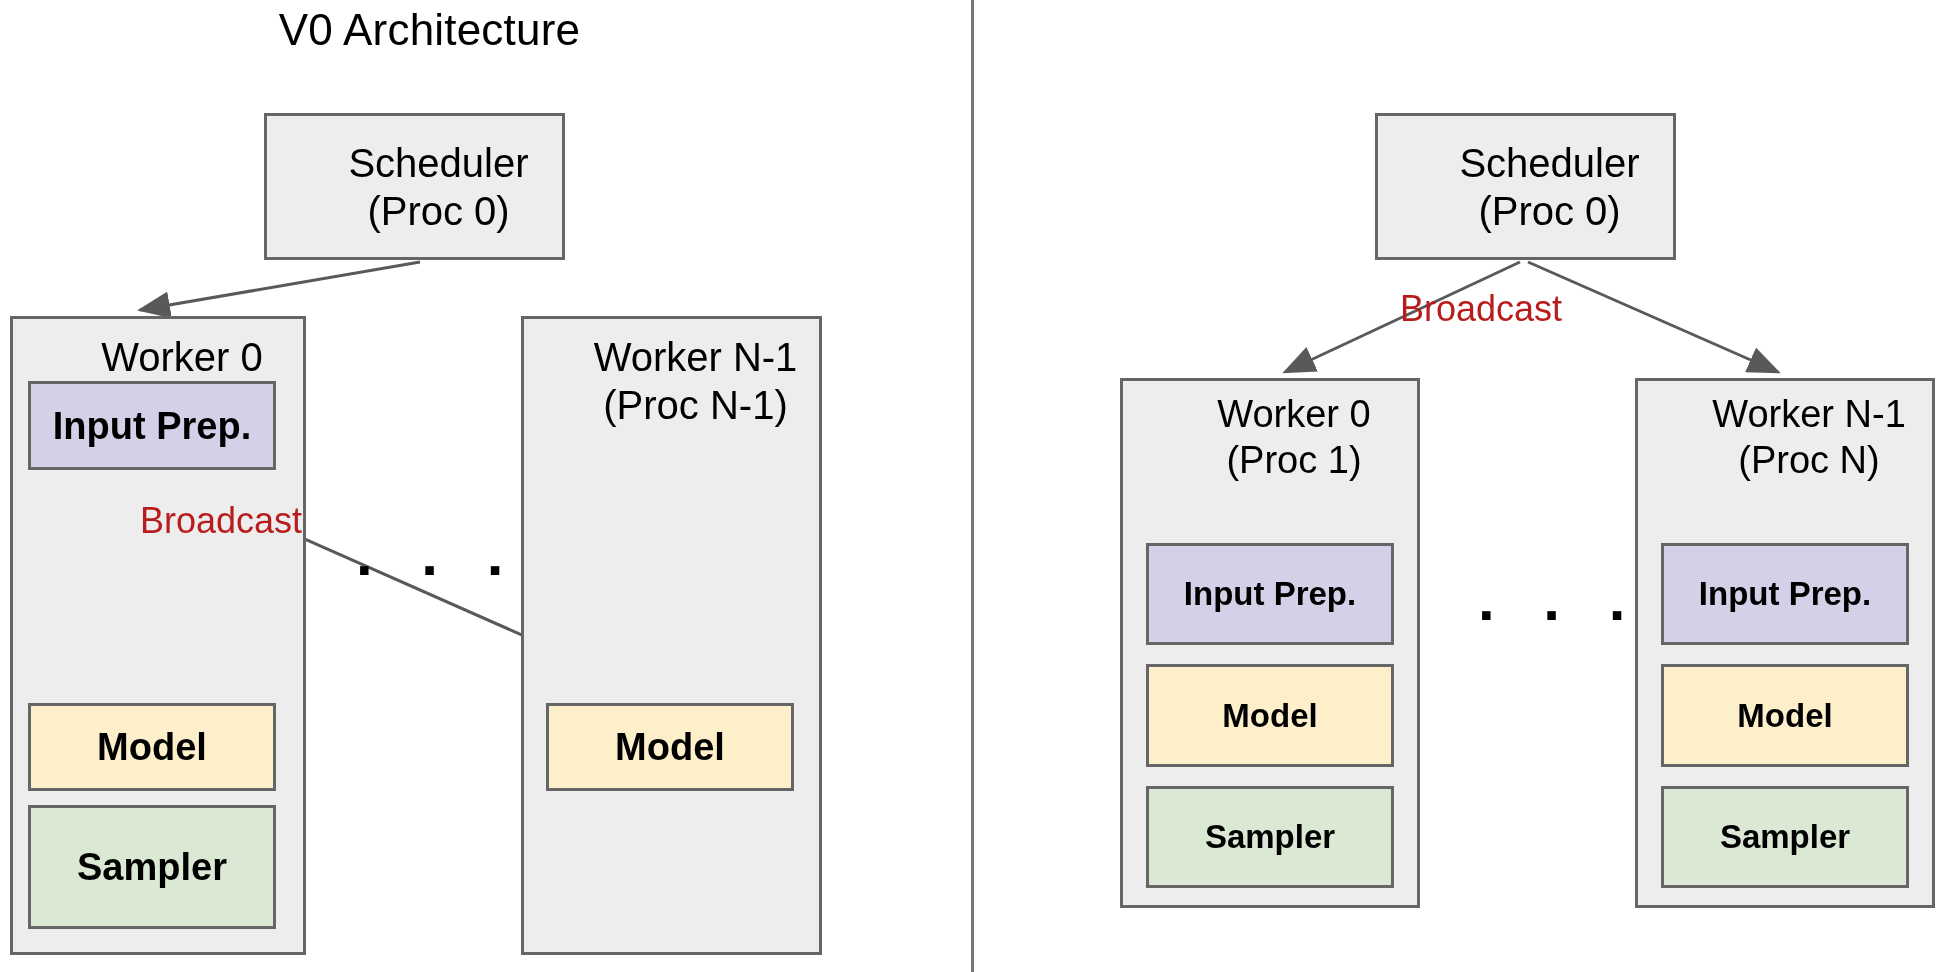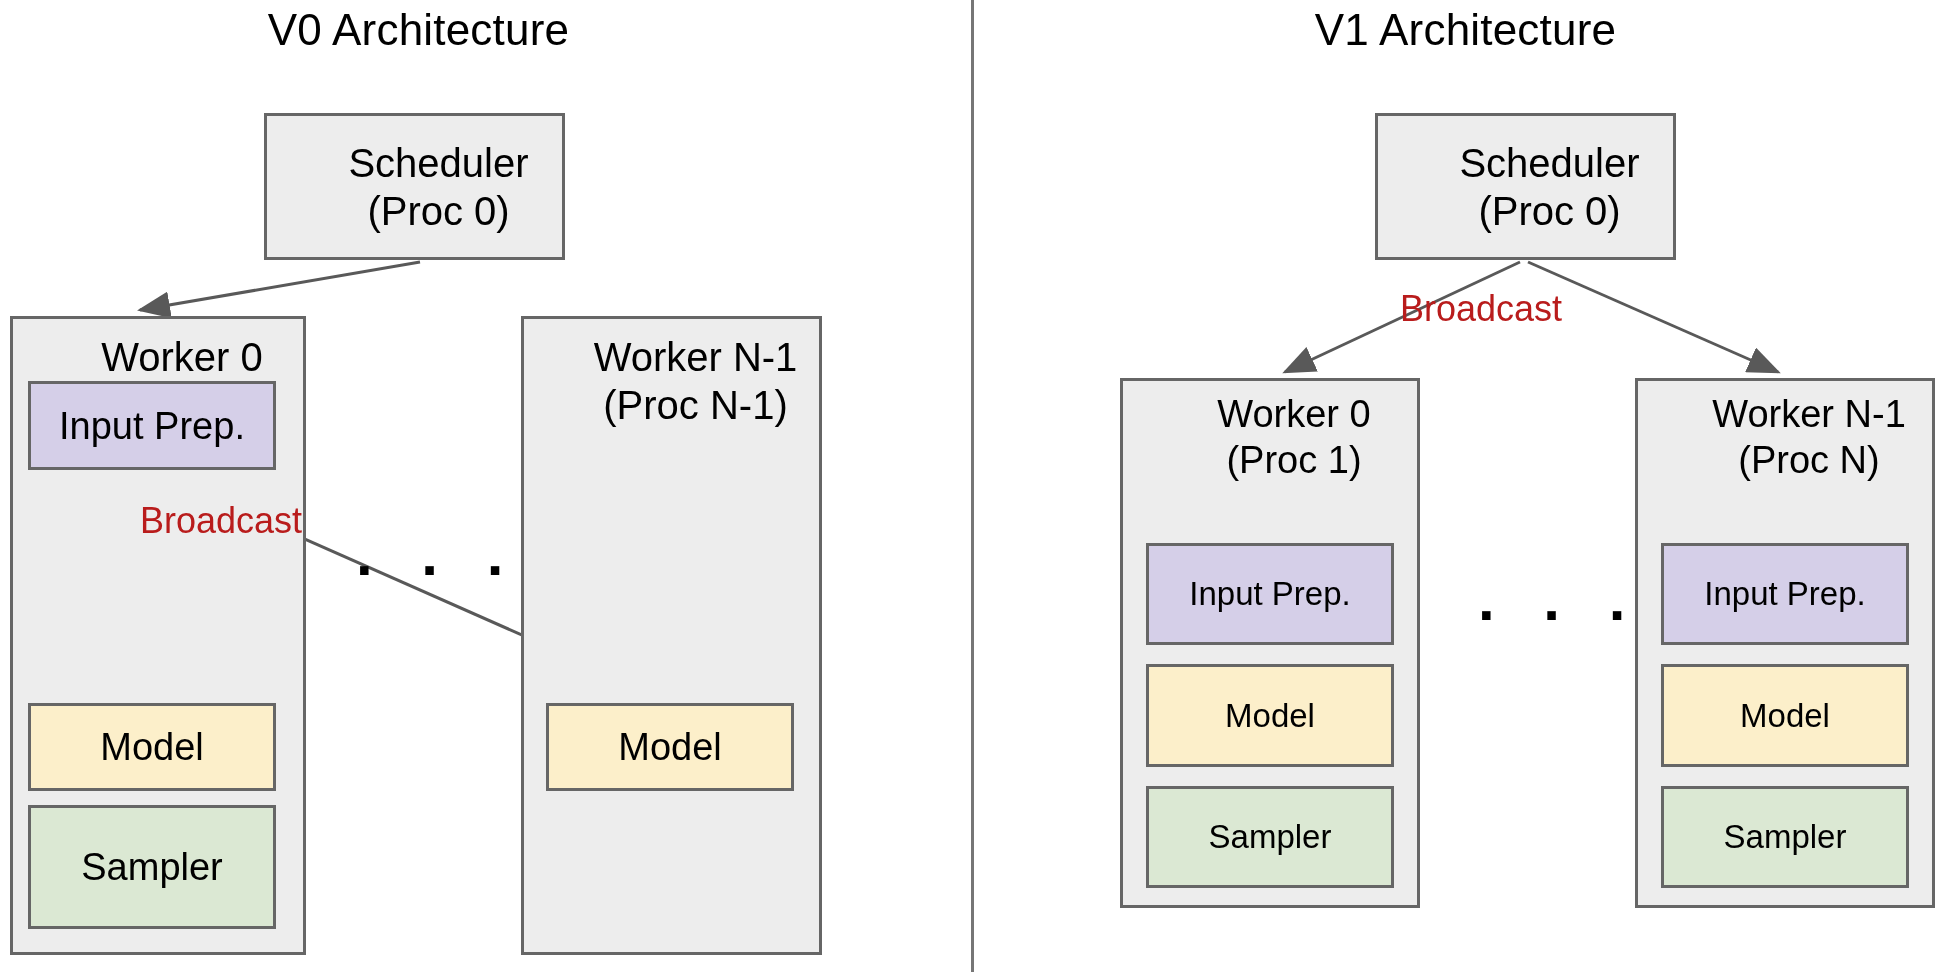--- a/index.html
+++ b/index.html
@@ -88,20 +88,21 @@
     border: 3px solid #666666;
     display: flex;
     align-items: center;
     justify-content: center;
     text-align: center;
   }
   .comp span {
     display: block;
     width: 100%;
     color: #000000;
+    font-weight: bold;
   }
   .comp-input  { background: #d5cfe8; }
   .comp-model  { background: #fcefca; }
   .comp-sampler{ background: #dbe8d3; }
 
   .comp-v0 span { font-size: 38px; line-height: 44px; }
   .comp-v1 span { font-size: 33px; line-height: 40px; }
 
   
   .ellipsis {
@@ -151,21 +152,21 @@
 
     <line x1="155" y1="473" x2="660" y2="696" stroke="#595959" stroke-width="3" marker-end="url(#ah)"></line>
 
     <line x1="1520" y1="262" x2="1285" y2="372" stroke="#595959" stroke-width="3" marker-end="url(#ah)"></line>
 
     <line x1="1528" y1="262" x2="1778" y2="372" stroke="#595959" stroke-width="3" marker-end="url(#ah)"></line>
   </svg>
 
   <div class="divider"></div>
 
-  <div class="panel-title" style="left:0px; width:837px;">V0 Architecture</div>
+  <div class="panel-title" style="left:0px; width:837px;padding-left:11px;">V0 Architecture</div>
 
   <div class="box scheduler" style="left:264px; top:113px; width:301px; height:147px;">
     <div class="box-label container-label">Scheduler
 (Proc 0)</div>
   </div>
 
   <div class="box worker" style="left:10px; top:316px; width:296px; height:639px;">
     <div class="box-label container-label">Worker 0
 (Proc 0)</div>
   </div>
@@ -185,21 +186,20 @@
 (Proc N-1)</div>
   </div>
   <div class="comp comp-v0 comp-model" style="left:546px; top:703px; width:248px; height:88px;">
     <span>Model</span>
   </div>
 
   <div class="ellipsis" style="left:356px; top:535px;">. . .</div>
 
   <div class="edge-label" style="left:140px; top:500px;">Broadcast</div>
 
-  <div class="panel-title" style="left:977px; width:977px;">V1 Architecture</div>
 
   <div class="box scheduler" style="left:1375px; top:113px; width:301px; height:147px;">
     <div class="box-label container-label">Scheduler
 (Proc 0)</div>
   </div>
 
   <div class="edge-label" style="left:1400px; top:288px;">Broadcast</div>
 
   <div class="box worker worker-v1" style="left:1120px; top:378px; width:300px; height:530px;">
     <div class="box-label container-label">Worker 0

